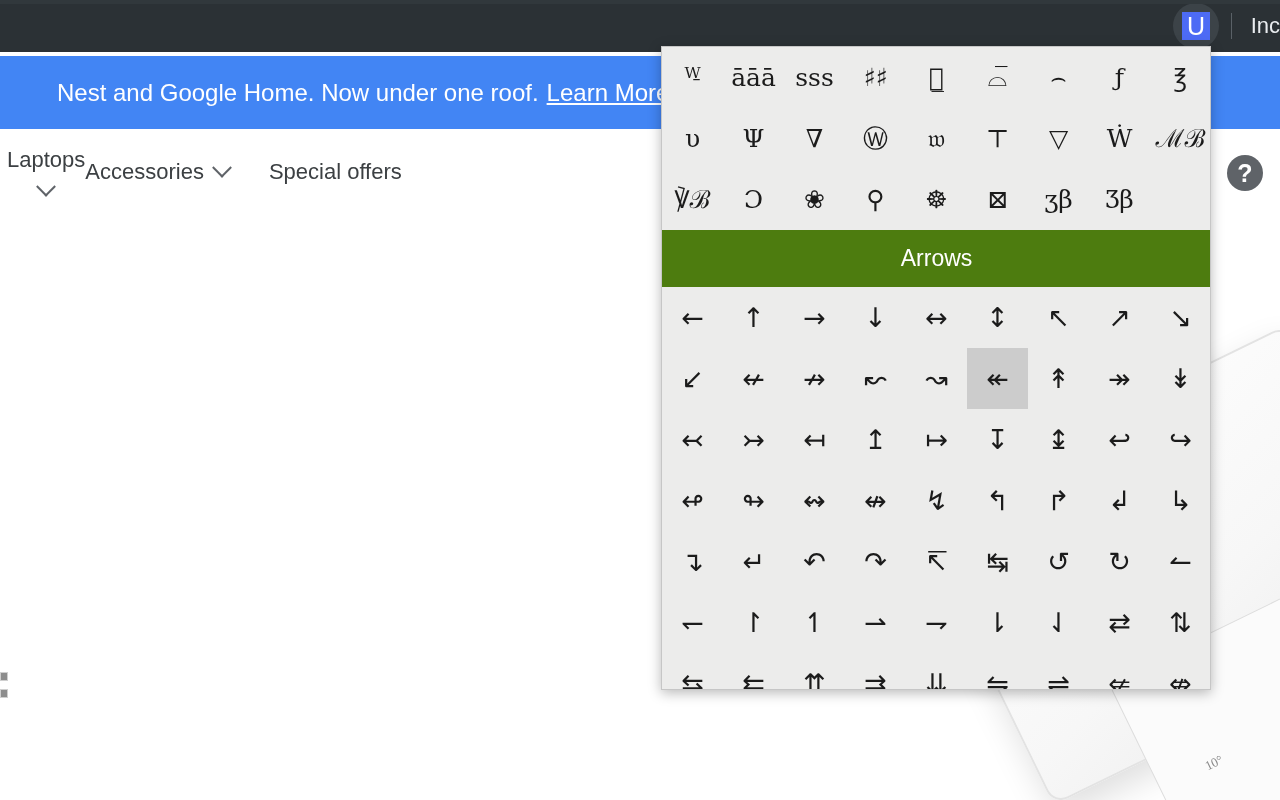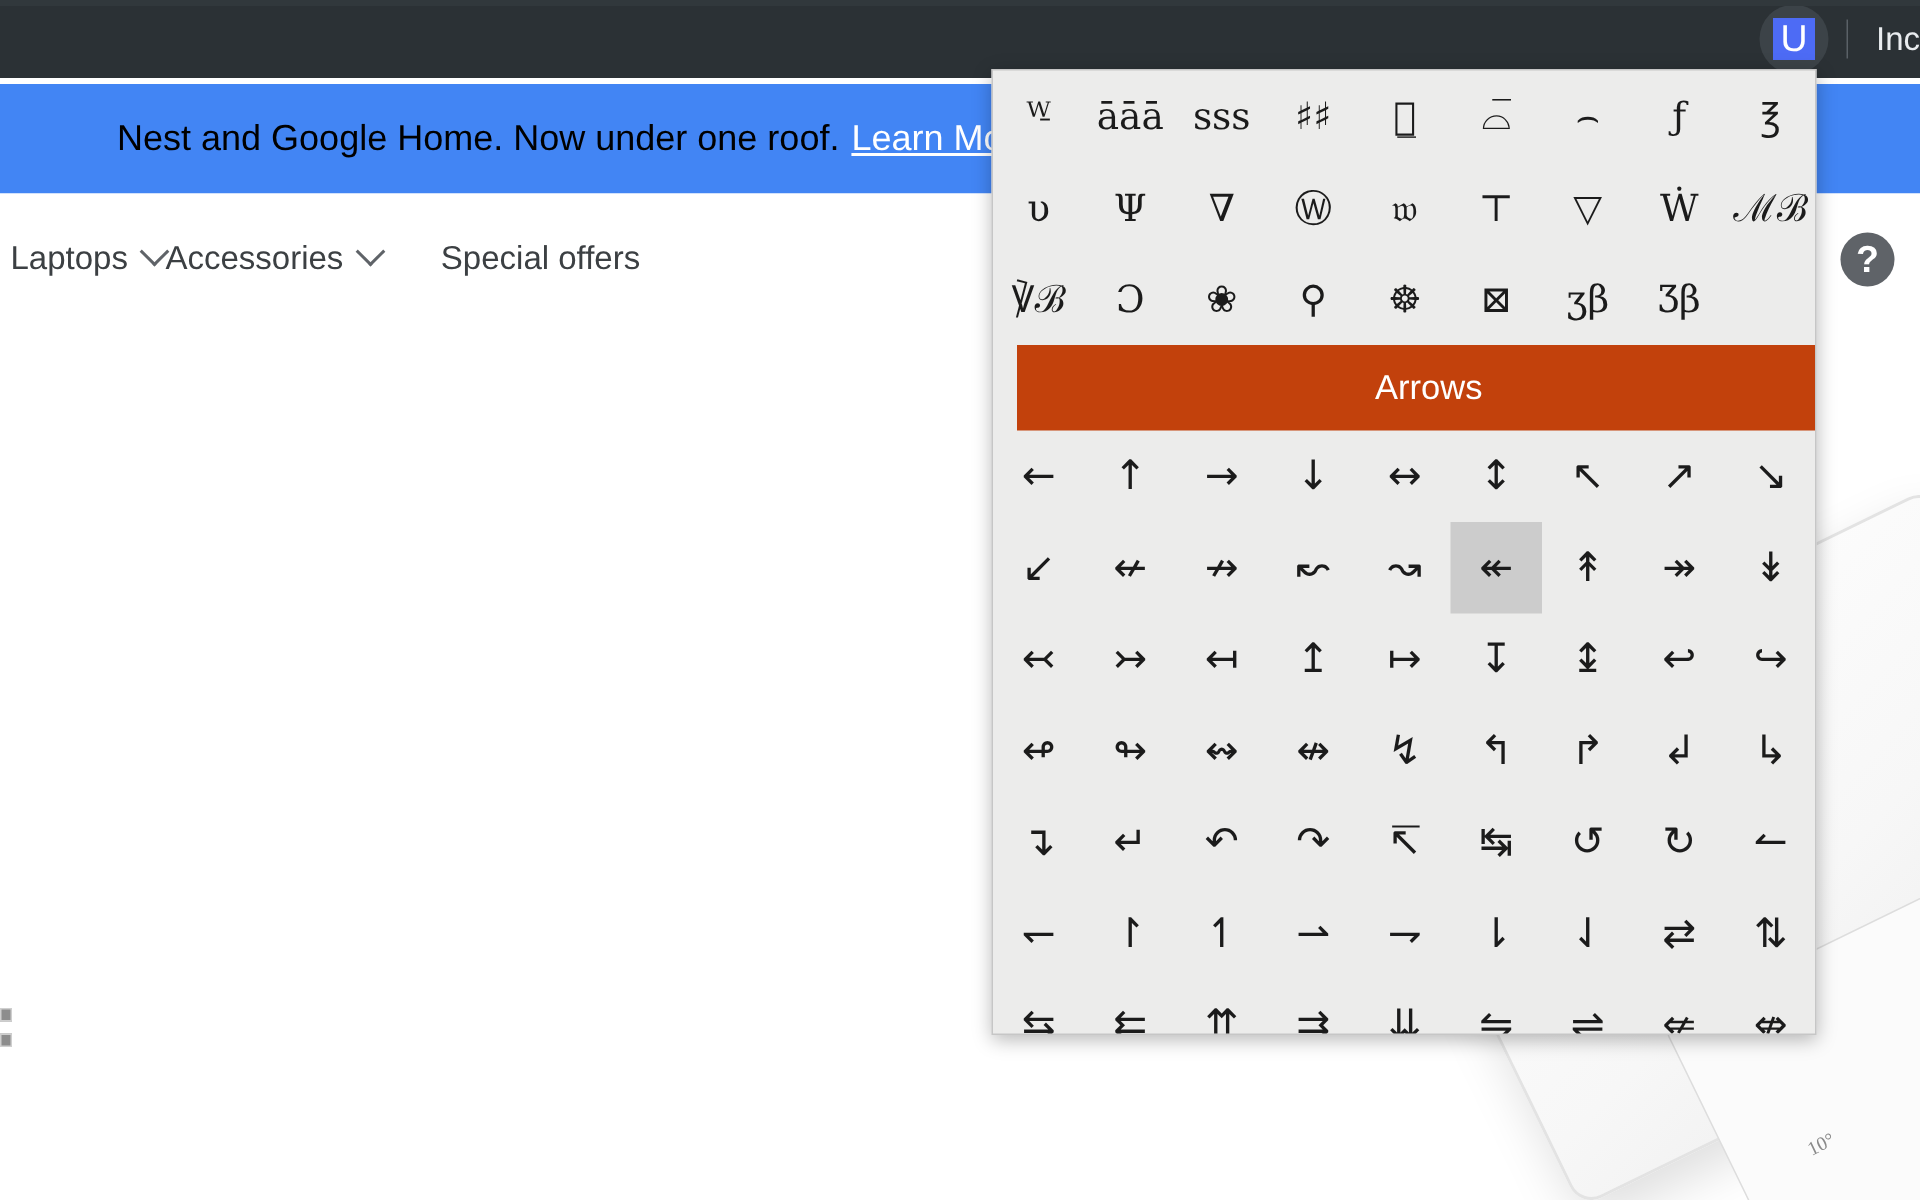--- a/index.html
+++ b/index.html
@@ -81,23 +81,23 @@
   .promo {
     position: absolute;
     left: 0; top: 56px;
     width: 1280px;
     height: 73px;
     background: #4285f4;
     display: flex;
     align-items: center;
   }
   .promo-text {
-    color: #000000;
+    color: #ffffff;
     font-size: 24px;
-    padding-left: 78px;
+    padding-left: 57px;
     white-space: nowrap;
   }
   .promo-link {
     color: #ffffff;
     font-size: 24px;
     text-decoration: underline;
     margin-left: 8px;
     white-space: nowrap;
   }
 
@@ -112,21 +112,21 @@
     align-items: center;
   }
   .nav-item {
     display: flex;
     align-items: center;
     gap: 11px;
     font-size: 22px;
     color: #3c4043;
     white-space: nowrap;
   }
-  .nav-item:nth-child(1) { margin-left: 7px; }
+  .nav-item:nth-child(1) { margin-left: 7px; flex-direction: column; }
   .nav-item:nth-child(2) { }
   .nav-item:nth-child(3) { margin-left: 40px; }
   .chev {
     display: inline-block;
     width: 14px; height: 14px;
     border-right: 2px solid #5f6368;
     border-bottom: 2px solid #5f6368;
     transform: rotate(45deg) translate(-3px,-3px);
   }
   .help-btn {
@@ -226,28 +226,27 @@
   .glyph-cell.serif {
     font-family: "DejaVu Serif", serif;
     font-size: 25px;
   }
   .glyph-cell.selected {
     background: #cccccc;
   }
   .section-header {
     width: 549px;
     height: 57px;
-    background: #c2410c;
+    background: #4d7c0f;
     color: #ffffff;
     font-size: 23px;
     display: flex;
     align-items: center;
     justify-content: center;
     font-family: "Liberation Sans", sans-serif;
-    margin-left: 16px;
   }
 </style>
 </head>
 <body>
 
 <div id="root">
 
   <div class="topbar">
     <div class="topbar-strip-top"></div>
     <div class="topbar-right">

